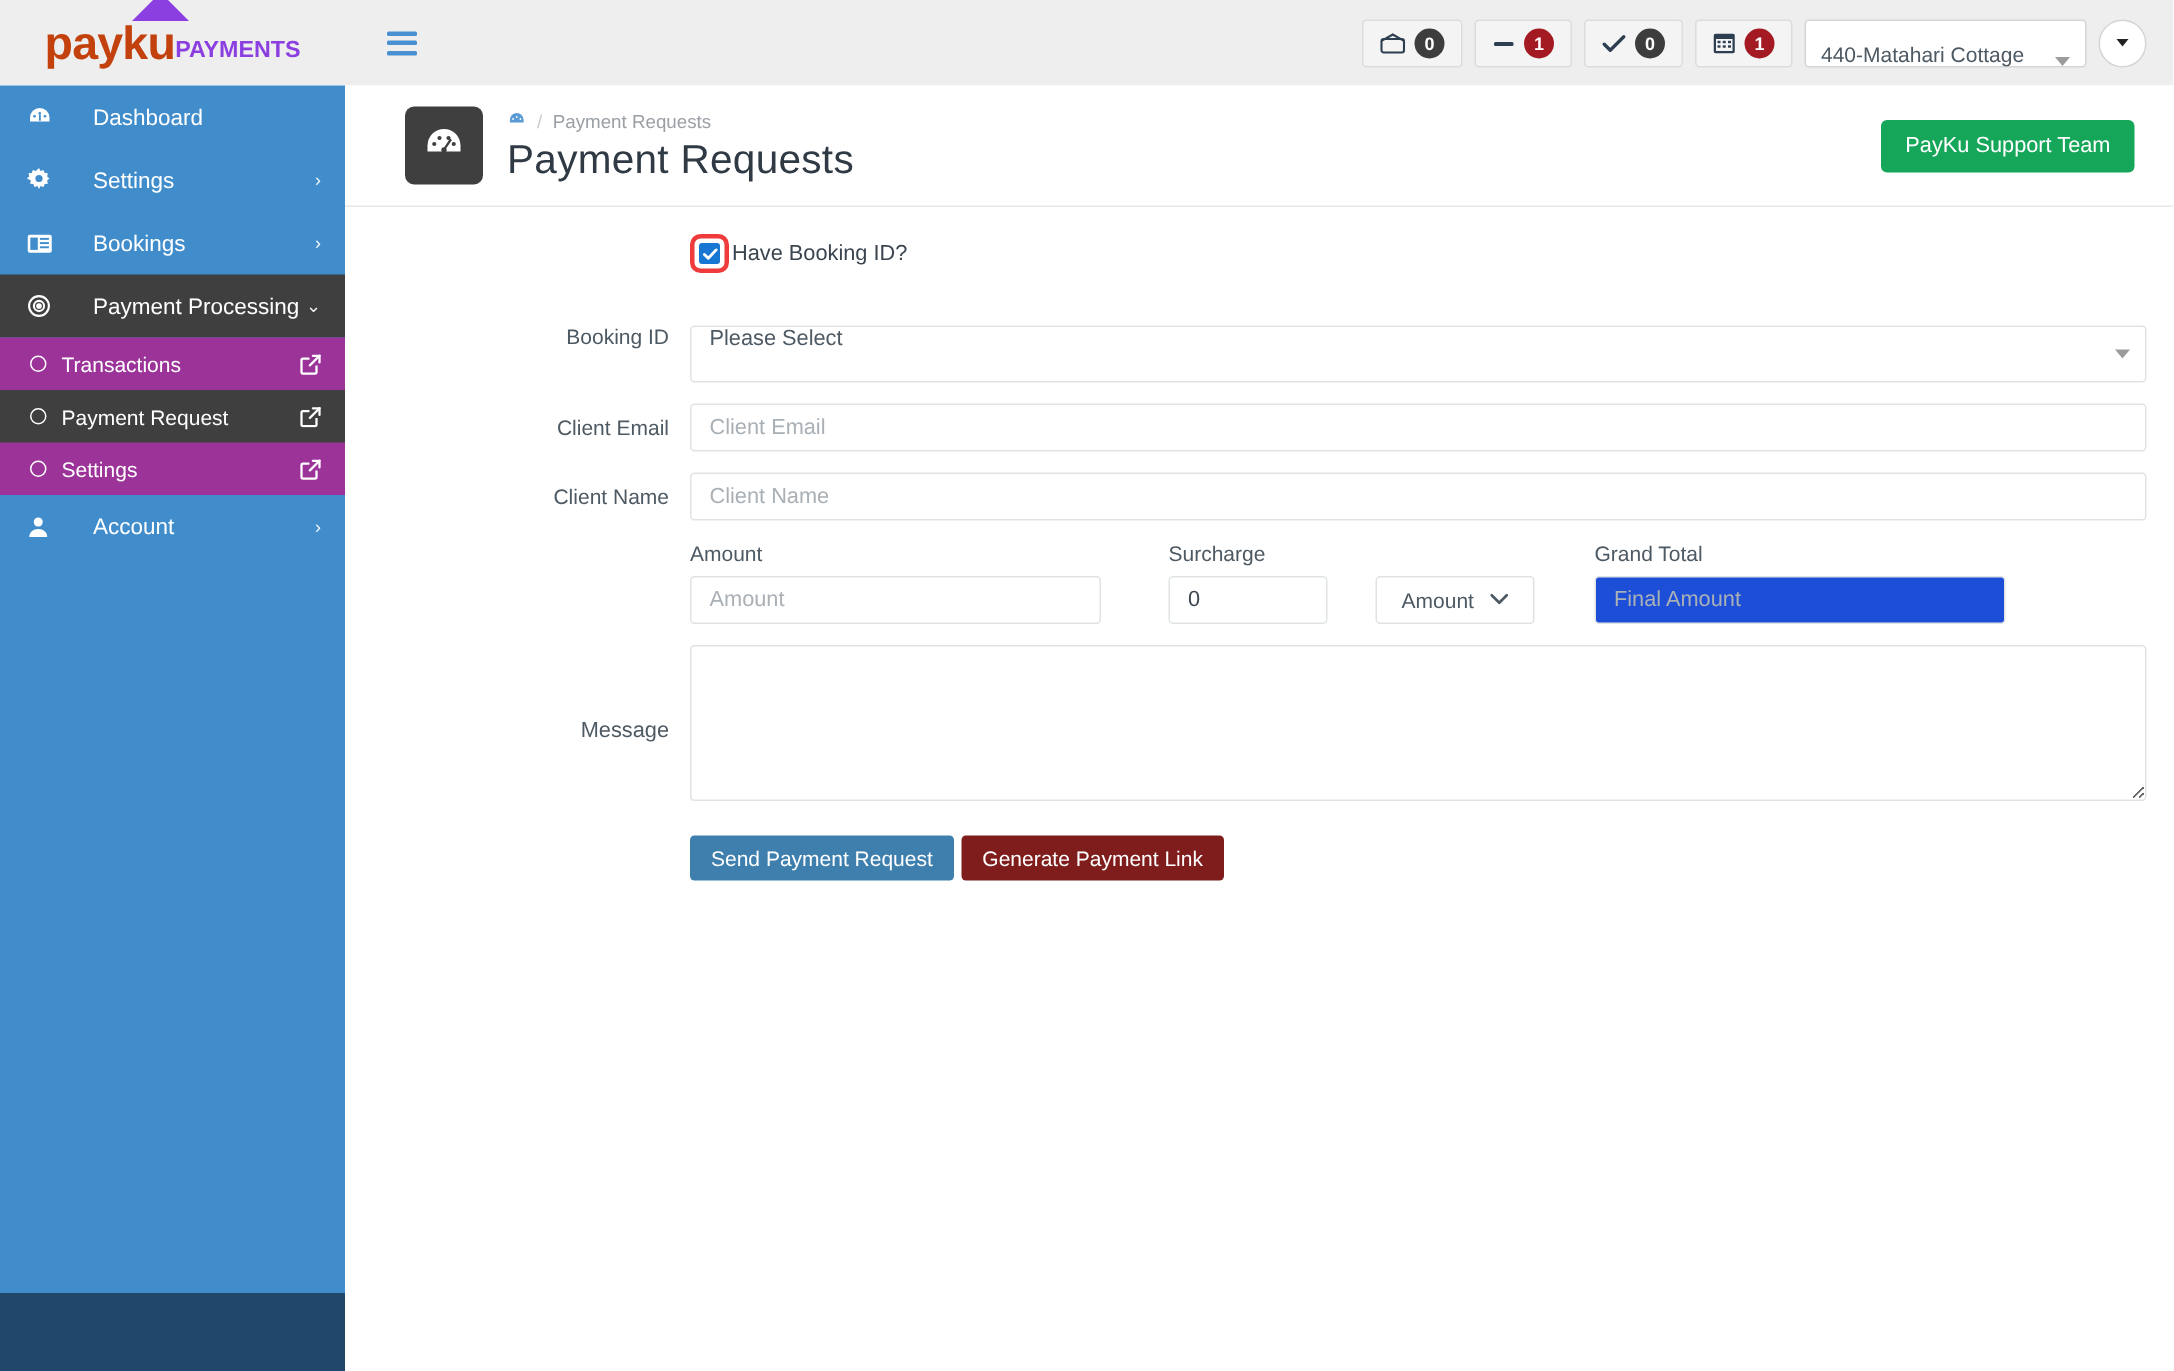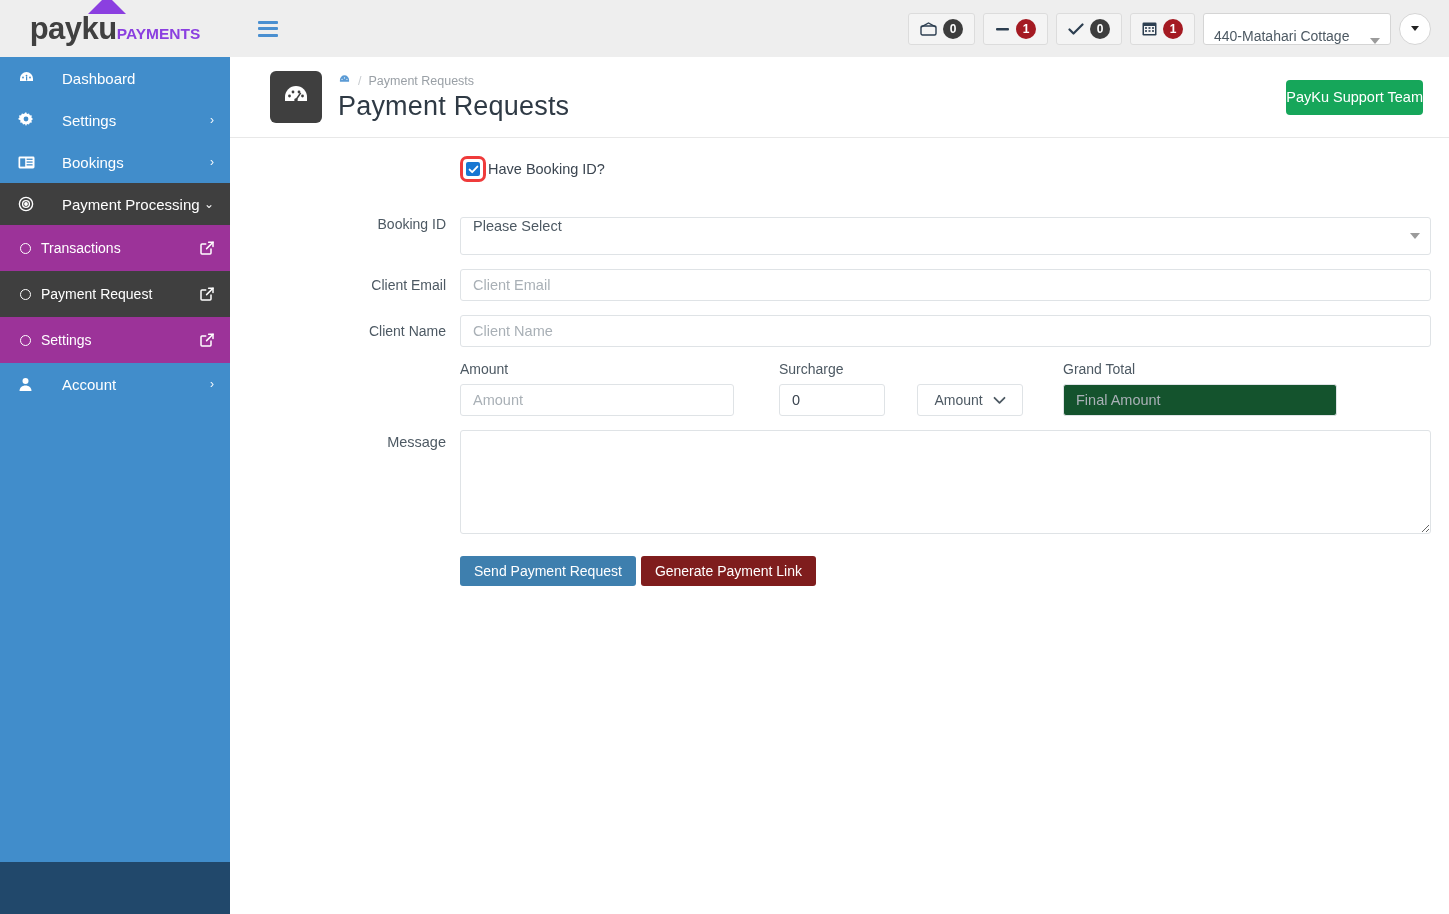--- a/index.html
+++ b/index.html
@@ -18,21 +18,21 @@
   }
   .logo-wrap { position: relative; display: flex; align-items: flex-end; line-height: 1; }
   .logo-tri {
     position: absolute; left: 58px; top: -18px;
     width: 0; height: 0;
     border-left: 19px solid transparent;
     border-right: 19px solid transparent;
     border-bottom: 19px solid #8b3fe0;
   }
   .logo-payku {
-    font-size: 31px; font-weight: bold; color: #404040; letter-spacing: -0.5px;
+    font-size: 31px; font-weight: bold; color: #c2410c; letter-spacing: -0.5px;
   }
   .logo-payments {
     font-size: 15.5px; font-weight: bold; color: #8b3fe0; letter-spacing: 0px;
     padding-bottom: 3px;
   }
 
   
   .topbar {
     position: absolute; left: 230px; top: 0; right: 0; height: 57px;
     background: #eeeeee;
@@ -93,21 +93,21 @@
   .nav-item .nav-ic {
     width: 22px; display: flex; align-items: center; justify-content: flex-start;
     font-size: 15px;
   }
   .nav-item .nav-label { font-size: 15px; margin-left: 22px; flex: 1; }
   .nav-item .nav-arrow { font-size: 12px; opacity: .95; }
   .nav-item.active { background: #3f3f3f; }
 
   .submenu { background: #9c3399; }
   .sub-item {
-    height: 46px; display: flex; align-items: center;
+    height: 35px; display: flex; align-items: center;
     padding: 0 16px 0 20px; color: #ffffff; cursor: pointer;
   }
   .sub-item.active { background: #3f3f3f; }
   .sub-circle {
     width: 11px; height: 11px; border-radius: 50%;
     border: 1.6px solid #ffffff; margin-right: 10px; flex: none;
   }
   .sub-label { font-size: 14px; flex: 1; }
   .ext-ic { width: 14px; height: 14px; }
 
@@ -127,21 +127,21 @@
     width: 52px; height: 52px; border-radius: 6px; background: #3f3f3f;
     display: flex; align-items: center; justify-content: center; flex: none;
   }
   .head-texts { margin-left: 16px; }
   .breadcrumb { display: flex; align-items: center; gap: 7px; font-size: 12.5px; color: #9aa0a6; }
   .breadcrumb .bc-link { color: #9aa0a6; cursor: pointer; }
   .bc-sep { color: #c8ccd0; }
   .page-title { font-size: 27px; color: #2f3a45; font-weight: normal; margin-top: 2px; letter-spacing: .2px; }
   .support-btn {
     margin-left: auto; background: #16a65a; color: #ffffff;
-    border: none; border-radius: 4px; height: 35px; padding: 0 0;
+    border: none; border-radius: 4px; height: 35px; padding: 0 16px;
     font-size: 14.5px; font-family: inherit; cursor: pointer;
   }
 
   
   .form-area { padding: 18px 18px 0 18px; }
   .f-row { display: flex; align-items: center; margin-bottom: 14px; }
   .f-label {
     width: 212px; text-align: right; padding-right: 14px;
     font-size: 14px; color: #4d5963; flex: none;
   }
@@ -158,21 +158,21 @@
     display: flex; align-items: center; justify-content: center;
   }
   .chk-label { font-size: 14.5px; color: #3b4550; margin-left: 2px; }
 
   .inp {
     width: 100%; height: 32px; border: 1px solid #dfe3e6; border-radius: 3px;
     padding: 0 12px; font-size: 14.5px; color: #3b4550;
     font-family: inherit; background: #ffffff; outline: none;
   }
   .inp::placeholder { color: #a9b0b6; }
-  .inp[disabled] { background: #14532d; color: #a9b0b6; }
+  .inp[disabled] { background: #1d4ed8; color: #a9b0b6; }
 
   .sel-box {
     position: relative; width: 100%; height: 38px;
     border: 1px solid #dfe3e6; border-radius: 3px; background: #fff;
     display: flex; align-items: flex-start; padding: 0 28px 0 12px; cursor: pointer; margin-top: 24px;
   }
   .sel-box .sel-txt { font-size: 14.5px; color: #4d5963; }
   .sel-box .sel-arrow { position: absolute; right: 10px; top: 50%; transform: translateY(-50%); }
 
   .money-row { display: flex; align-items: flex-end; margin-bottom: 14px; }
@@ -183,21 +183,21 @@
   .w-surch  { width: 106px; margin-left: 45px; }
   .w-type   { width: 106px; margin-left: 32px; }
   .w-grand  { width: 274px; margin-left: 40px; }
 
   .type-sel {
     height: 32px; border: 1px solid #dfe3e6; border-radius: 3px; background: #fff;
     display: flex; align-items: center; justify-content: center; gap: 10px; cursor: pointer;
   }
   .type-sel .tt { font-size: 14px; color: #4d5963; }
 
-  .msg-row { display: flex; align-items: flex-start; margin-bottom: 18px; }
+  .msg-row { display: flex; align-items: center; margin-bottom: 18px; }
   .msg-label { width: 212px; text-align: right; padding-right: 14px; font-size: 14.5px; color: #4d5963; flex: none; padding-top: 4px; }
   .ta {
     width: 100%; height: 104px; border: 1px solid #dfe3e6; border-radius: 3px;
     font-family: inherit; font-size: 14.5px; color: #3b4550; padding: 8px 12px;
     resize: vertical; outline: none;
   }
 
   .btn-row { display: flex; margin-left: 212px; gap: 0; }
   .btn {
     height: 30px; border: none; border-radius: 3px; color: #ffffff;

